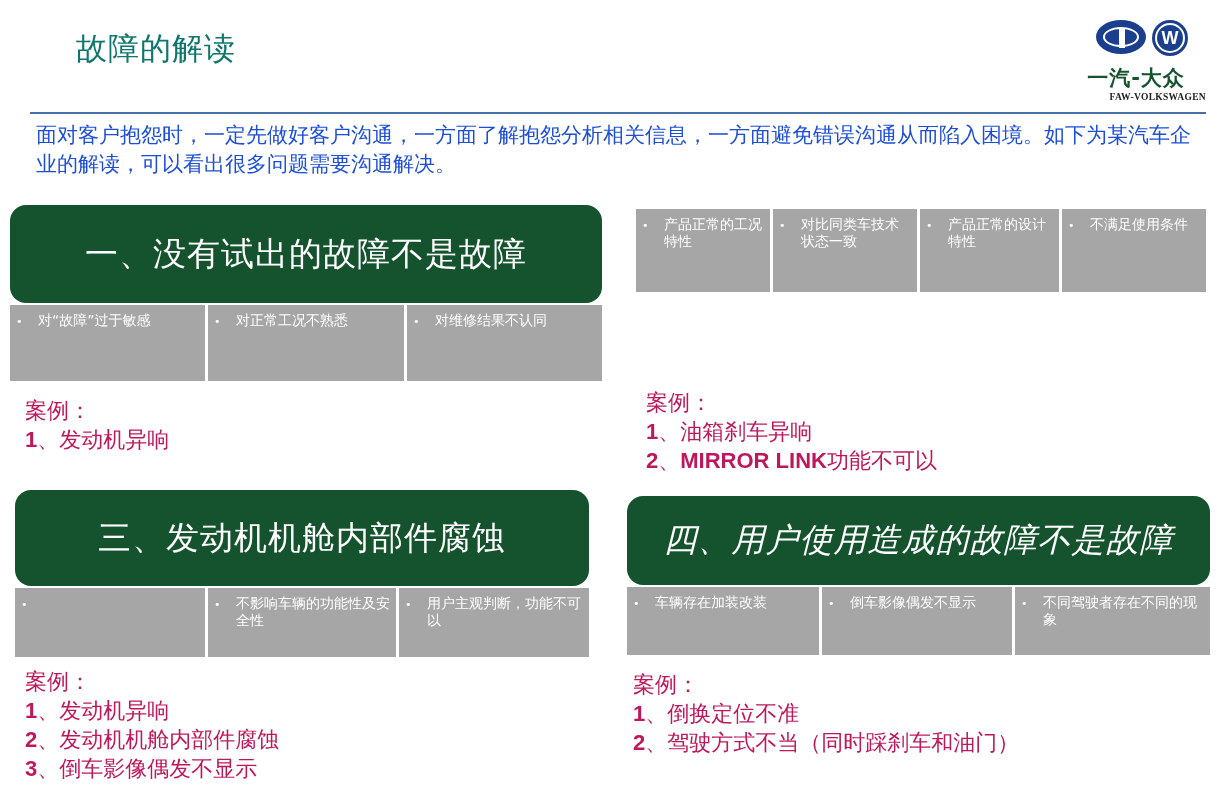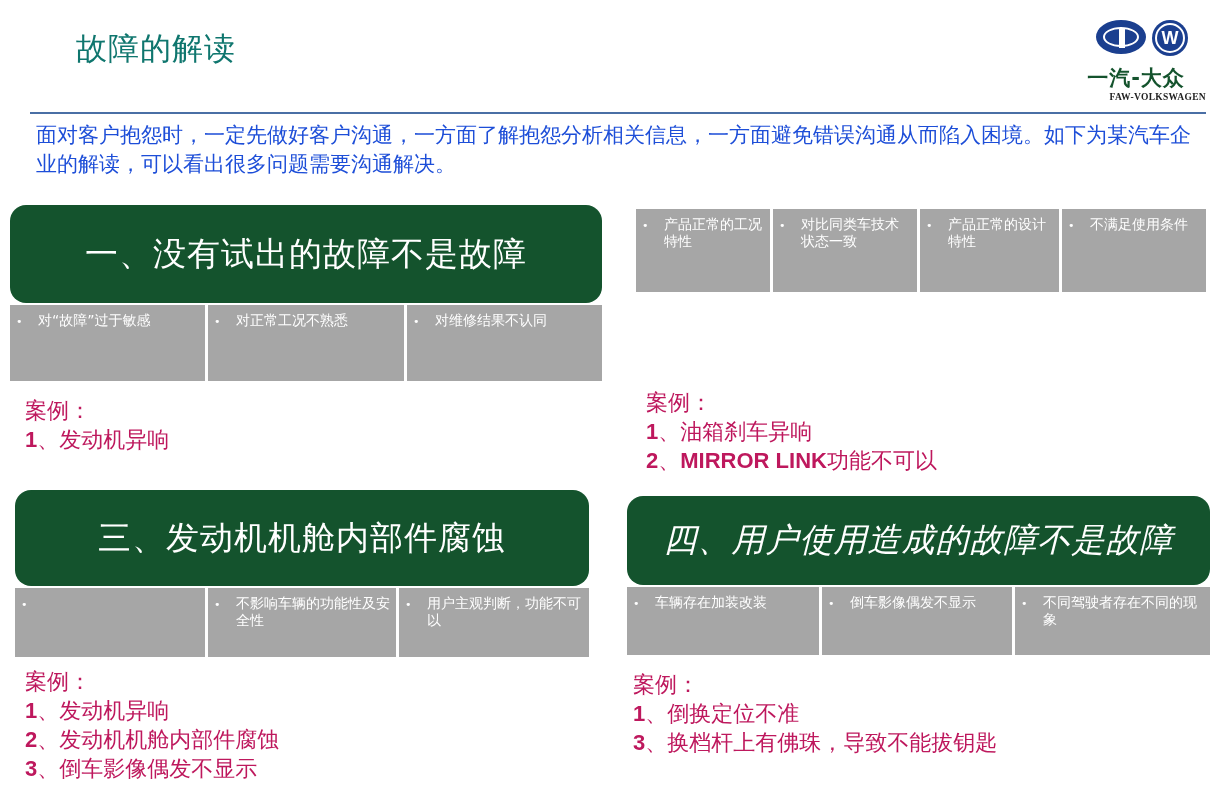--- a/index.html
+++ b/index.html
@@ -130,14 +130,14 @@
       </div>
     <div class="cell" style="width:195px;height:68px;">
         <span class="dot">•</span>
         <span class="txt">不同驾驶者存在不同的现象</span>
       </div>
   </div>
 </div>
 <div class="cases" style="left:633px;top:670px;">
   <div>案例：</div>
   <div><span class="num">1</span><span>、</span><span>倒换定位不准</span></div>
-  <div><span class="num">3</span><span>、</span><span>换档杆上有佛珠，导致不能拔钥匙</span></div>
+  <div><span class="num">2</span><span>、</span><span>驾驶方式不当（同时踩刹车和油门）</span></div>
 </div>
 
 </body></html>

